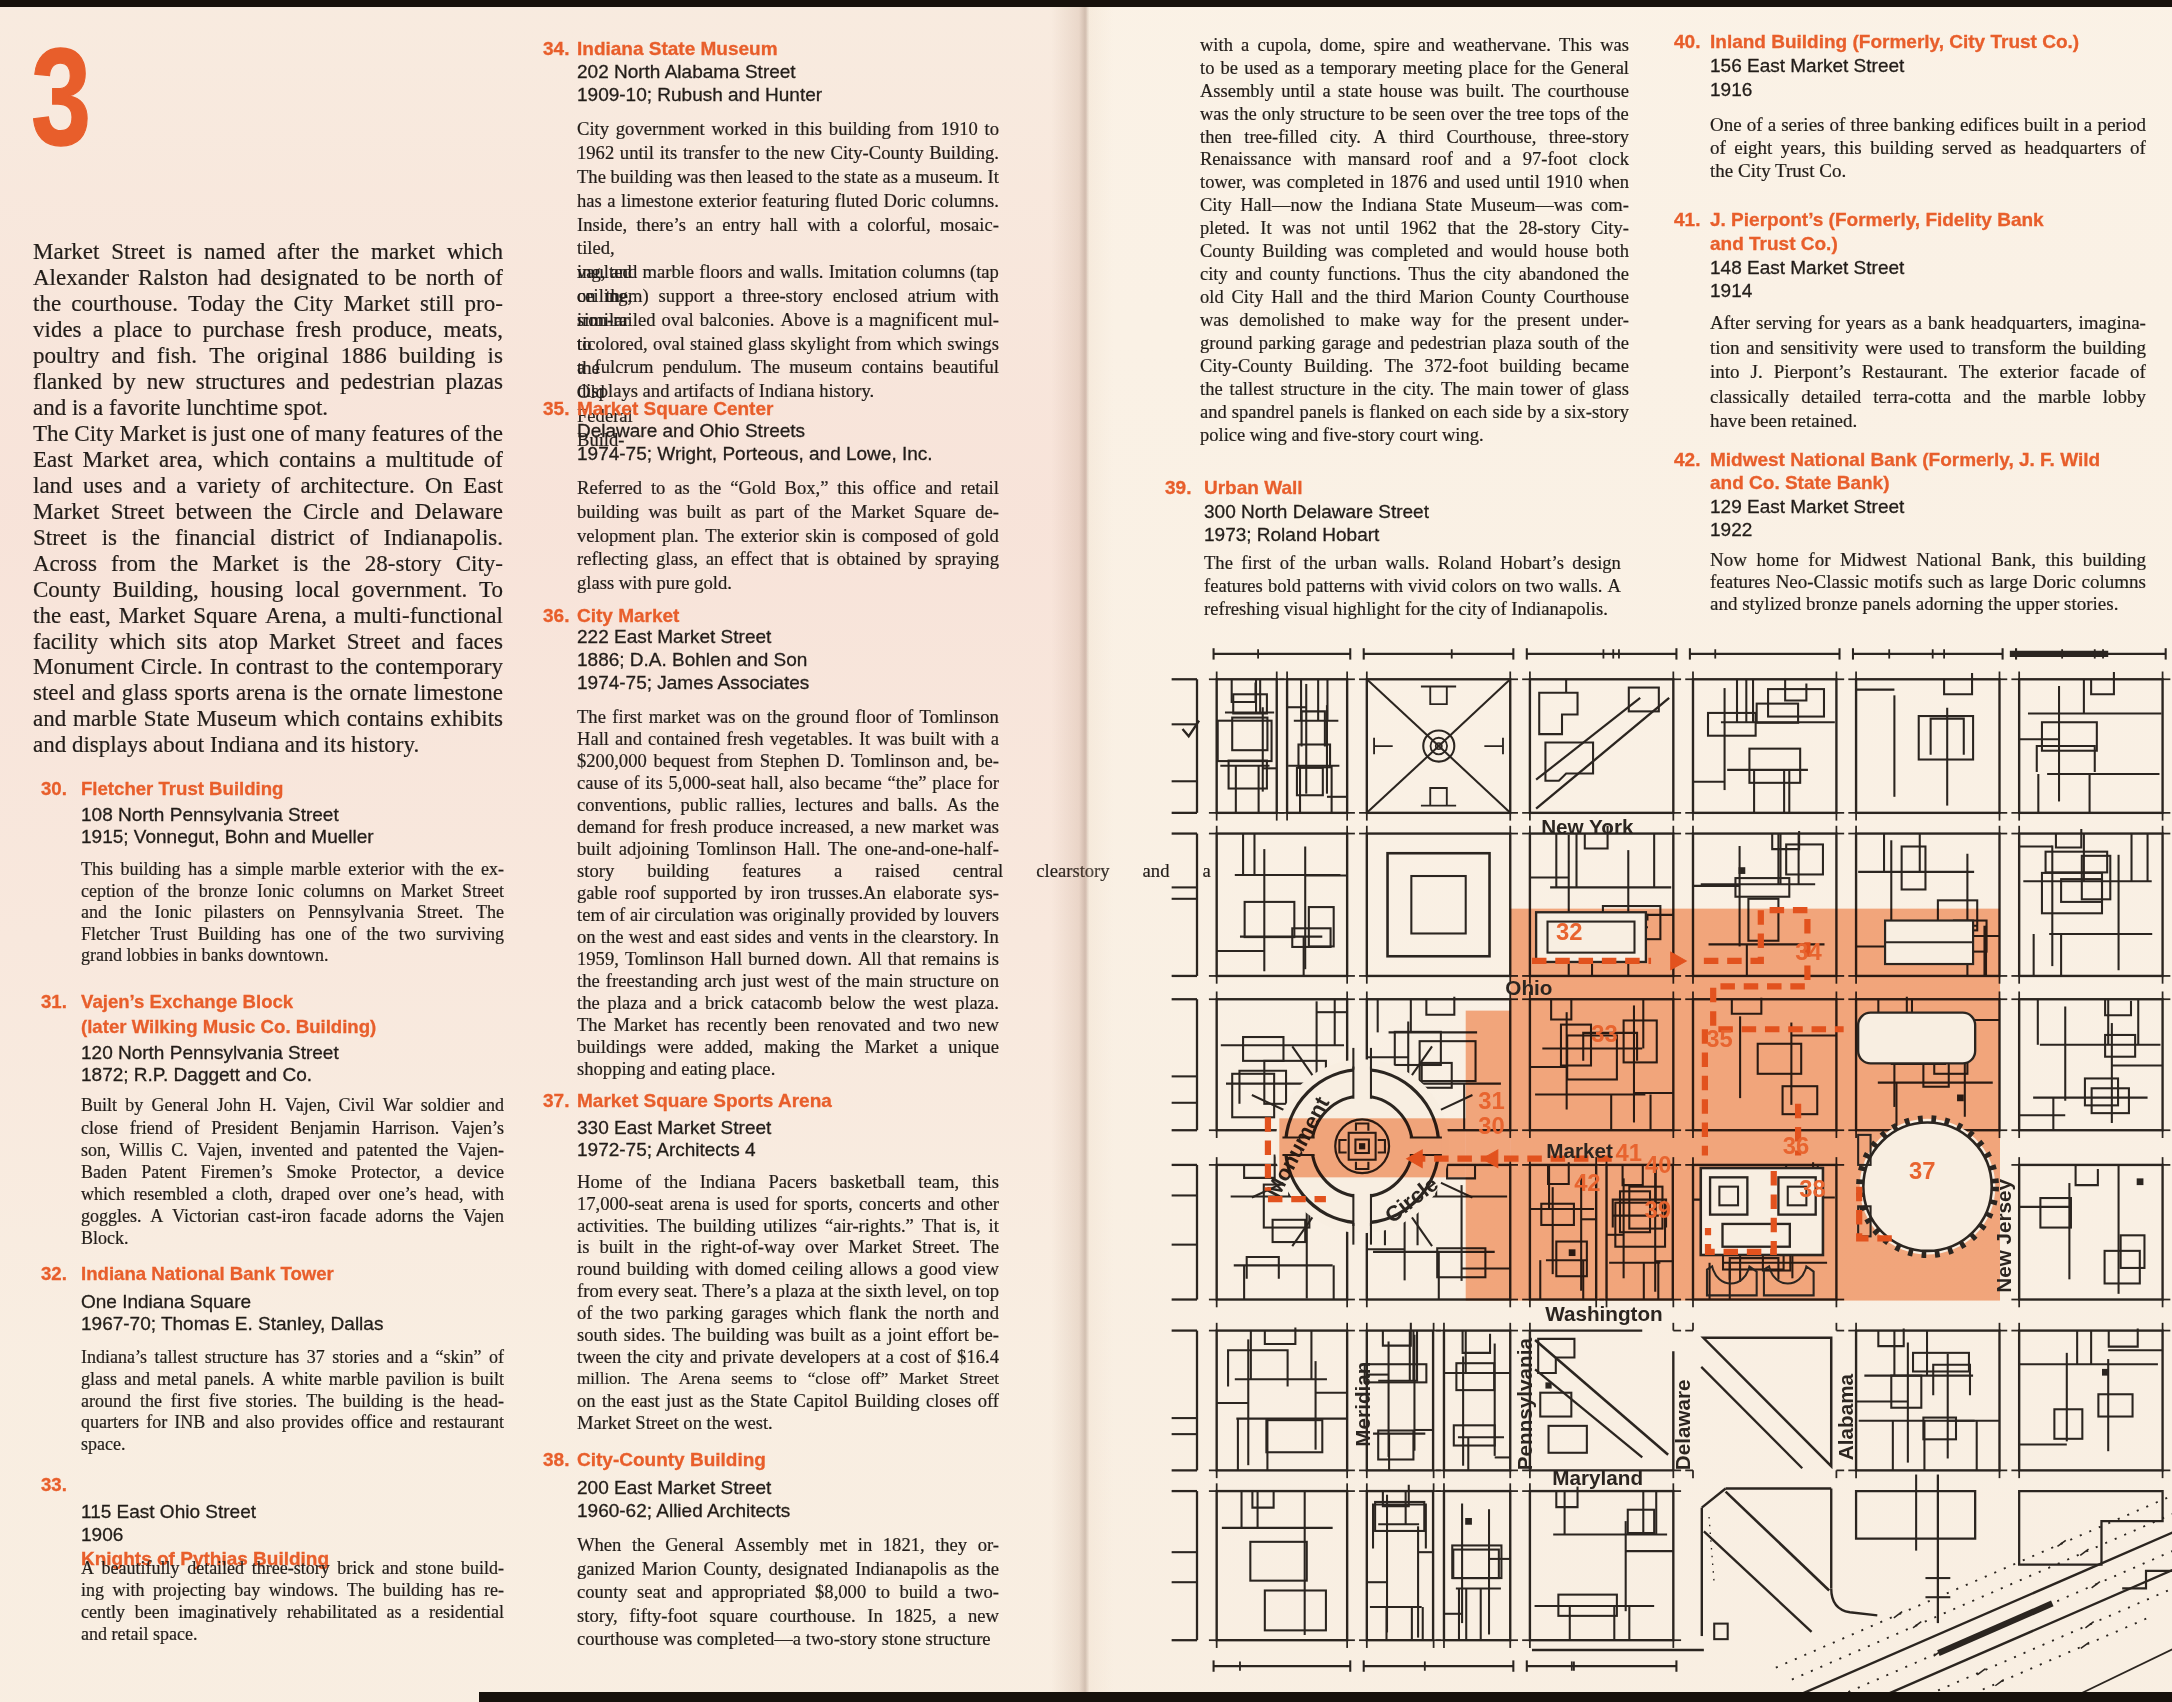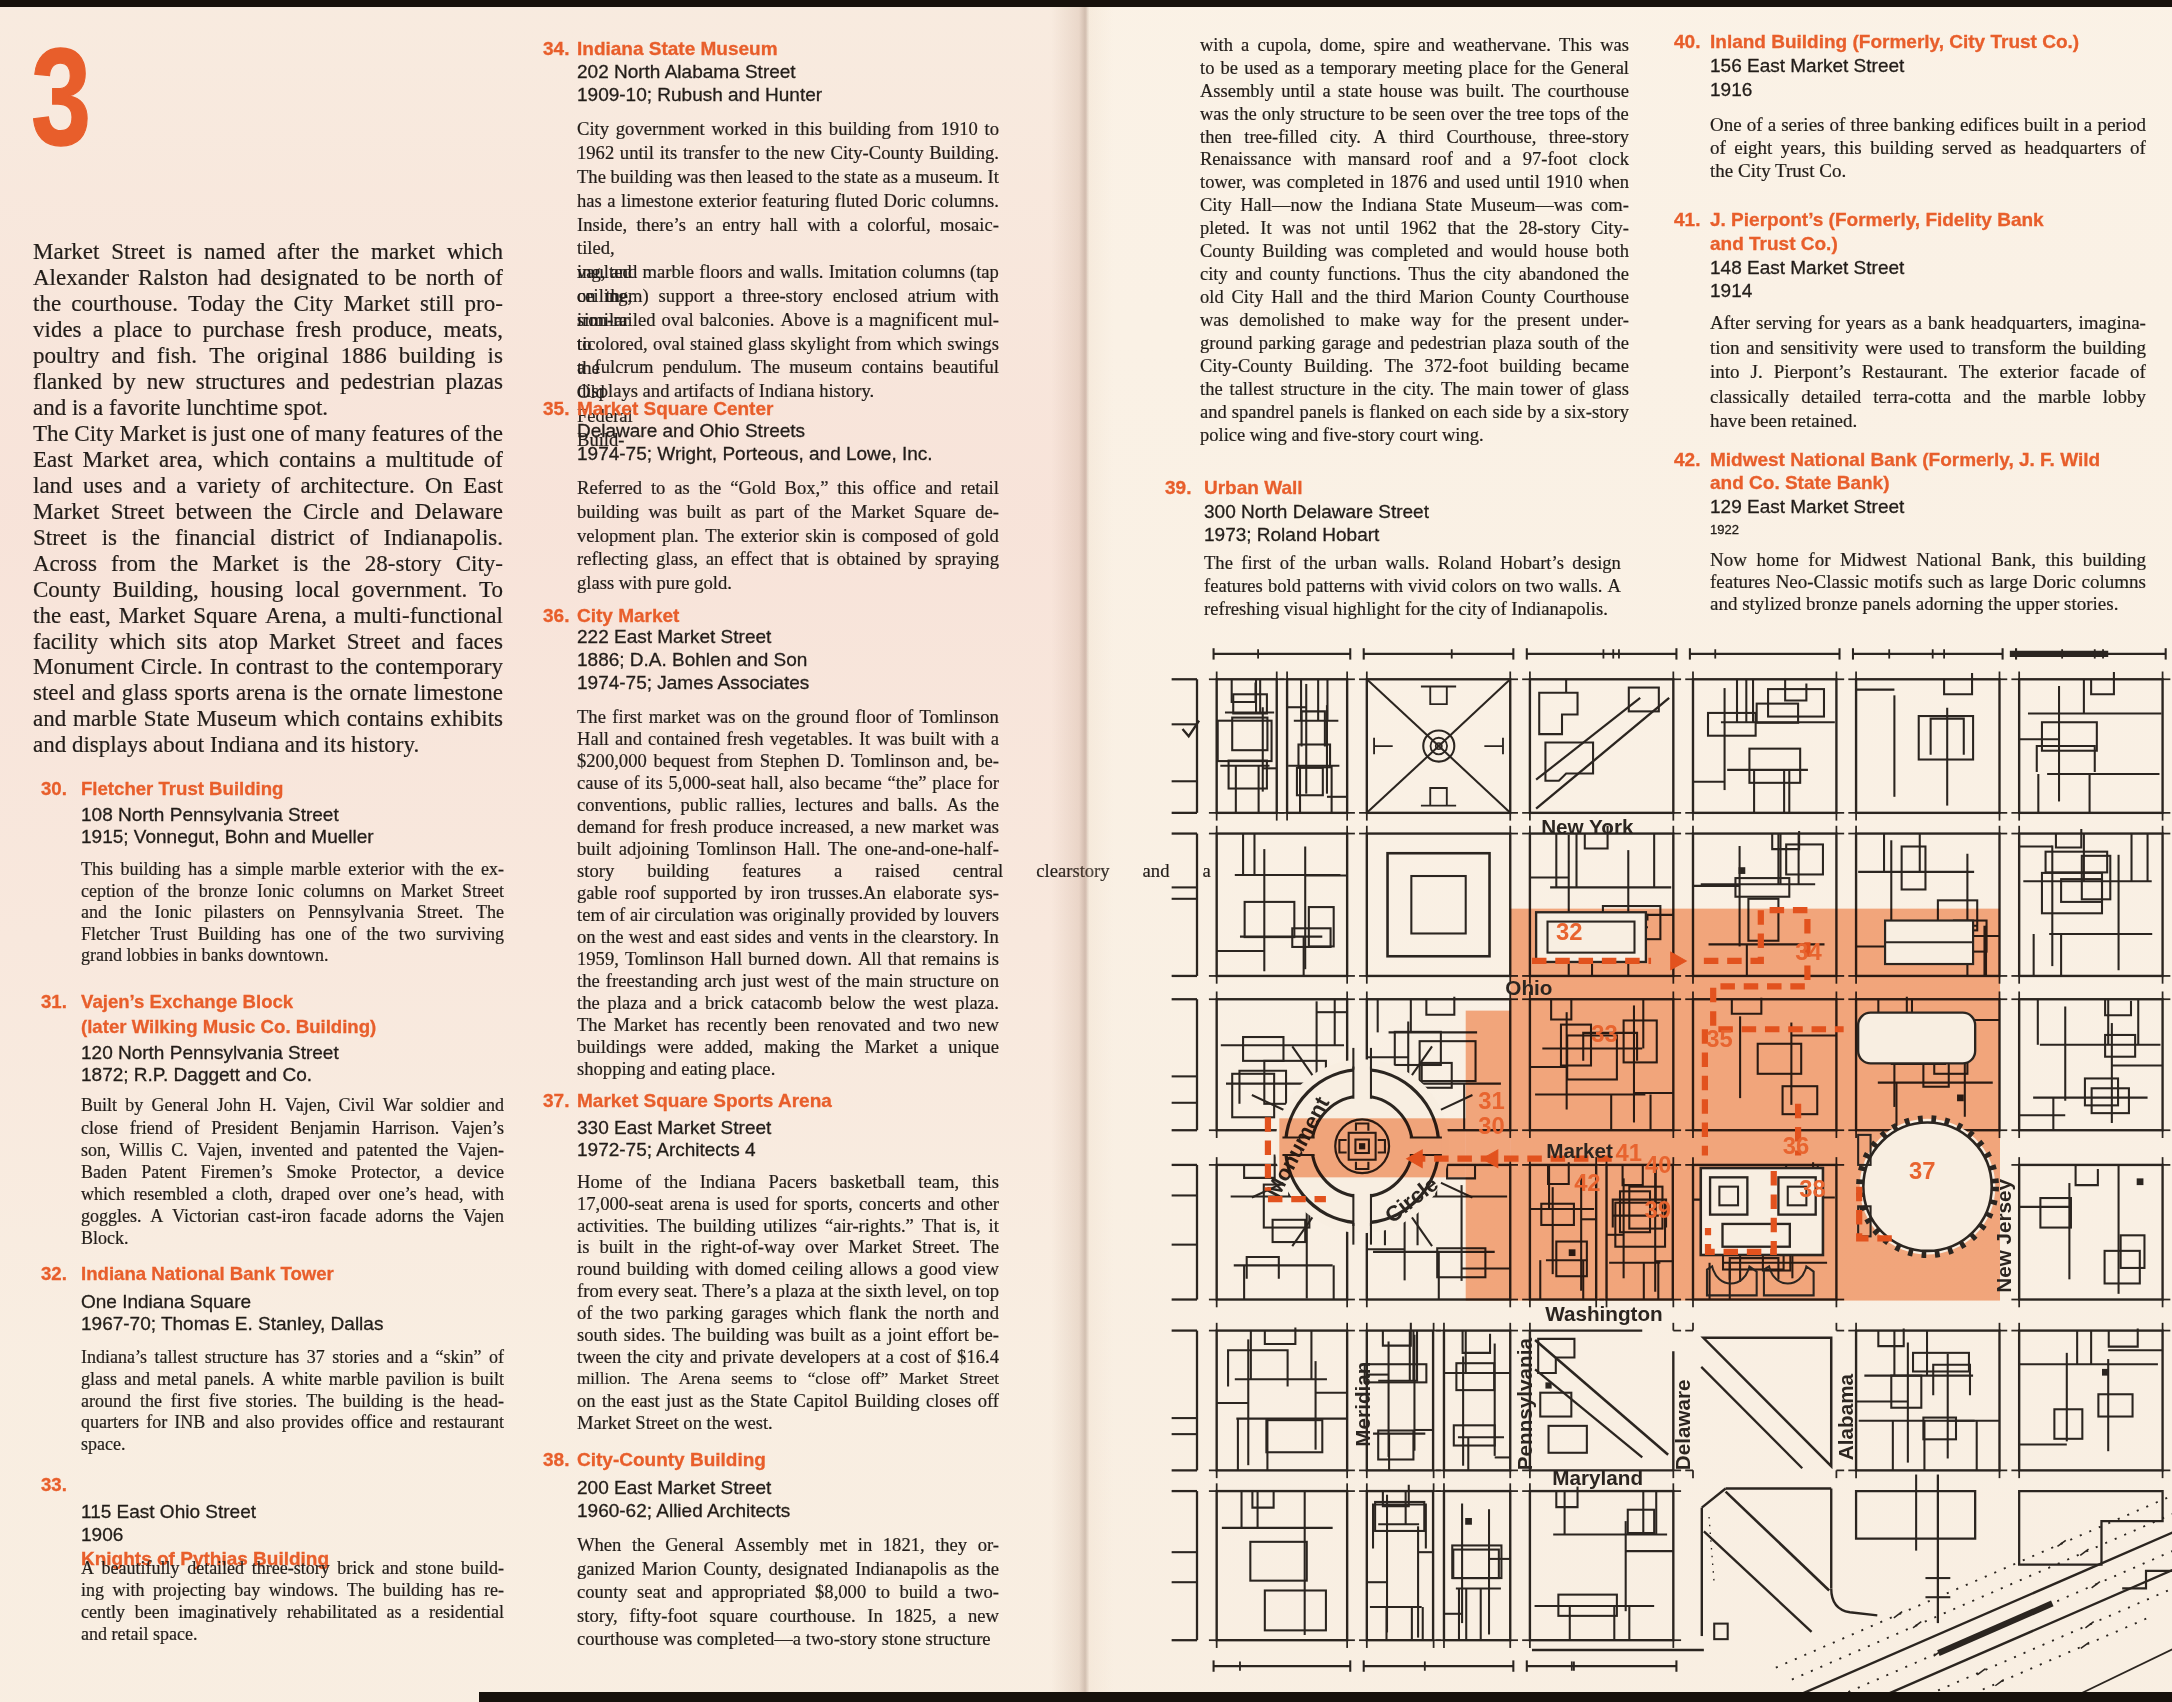--- a/index.html
+++ b/index.html
@@ -1234,21 +1234,21 @@
       <i>and</i>
       <i>the</i>
       <i>marble</i>
       <i>lobby</i>
     </div>
 <div class="ll ser" style="left:1710px;top:409px;font-size:19px;line-height:24.6px;">have been retained.</div>
 <div class="ll sanb org" style="left:1674px;top:448px;font-size:19px;line-height:24px;">42.</div>
 <div class="ll sanb org" style="left:1710px;top:448px;font-size:19px;line-height:24px;">Midwest National Bank (Formerly, J. F. Wild</div>
 <div class="ll sanb org" style="left:1710px;top:471px;font-size:19px;line-height:24px;">and Co. State Bank)</div>
 <div class="ll san" style="left:1710px;top:495px;font-size:19px;line-height:24px;">129 East Market Street</div>
-<div class="ll san" style="left:1710px;top:518px;font-size:13px;line-height:24px;">1922</div>
+<div class="ll san" style="left:1710px;top:518px;font-size:19px;line-height:24px;">1922</div>
 <div class="jl ser" style="left:1710px;top:549px;width:436px;font-size:19px;line-height:22px;">
       <i>Now</i>
       <i>home</i>
       <i>for</i>
       <i>Midwest</i>
       <i>National</i>
       <i>Bank,</i>
       <i>this</i>
       <i>building</i>
     </div>

